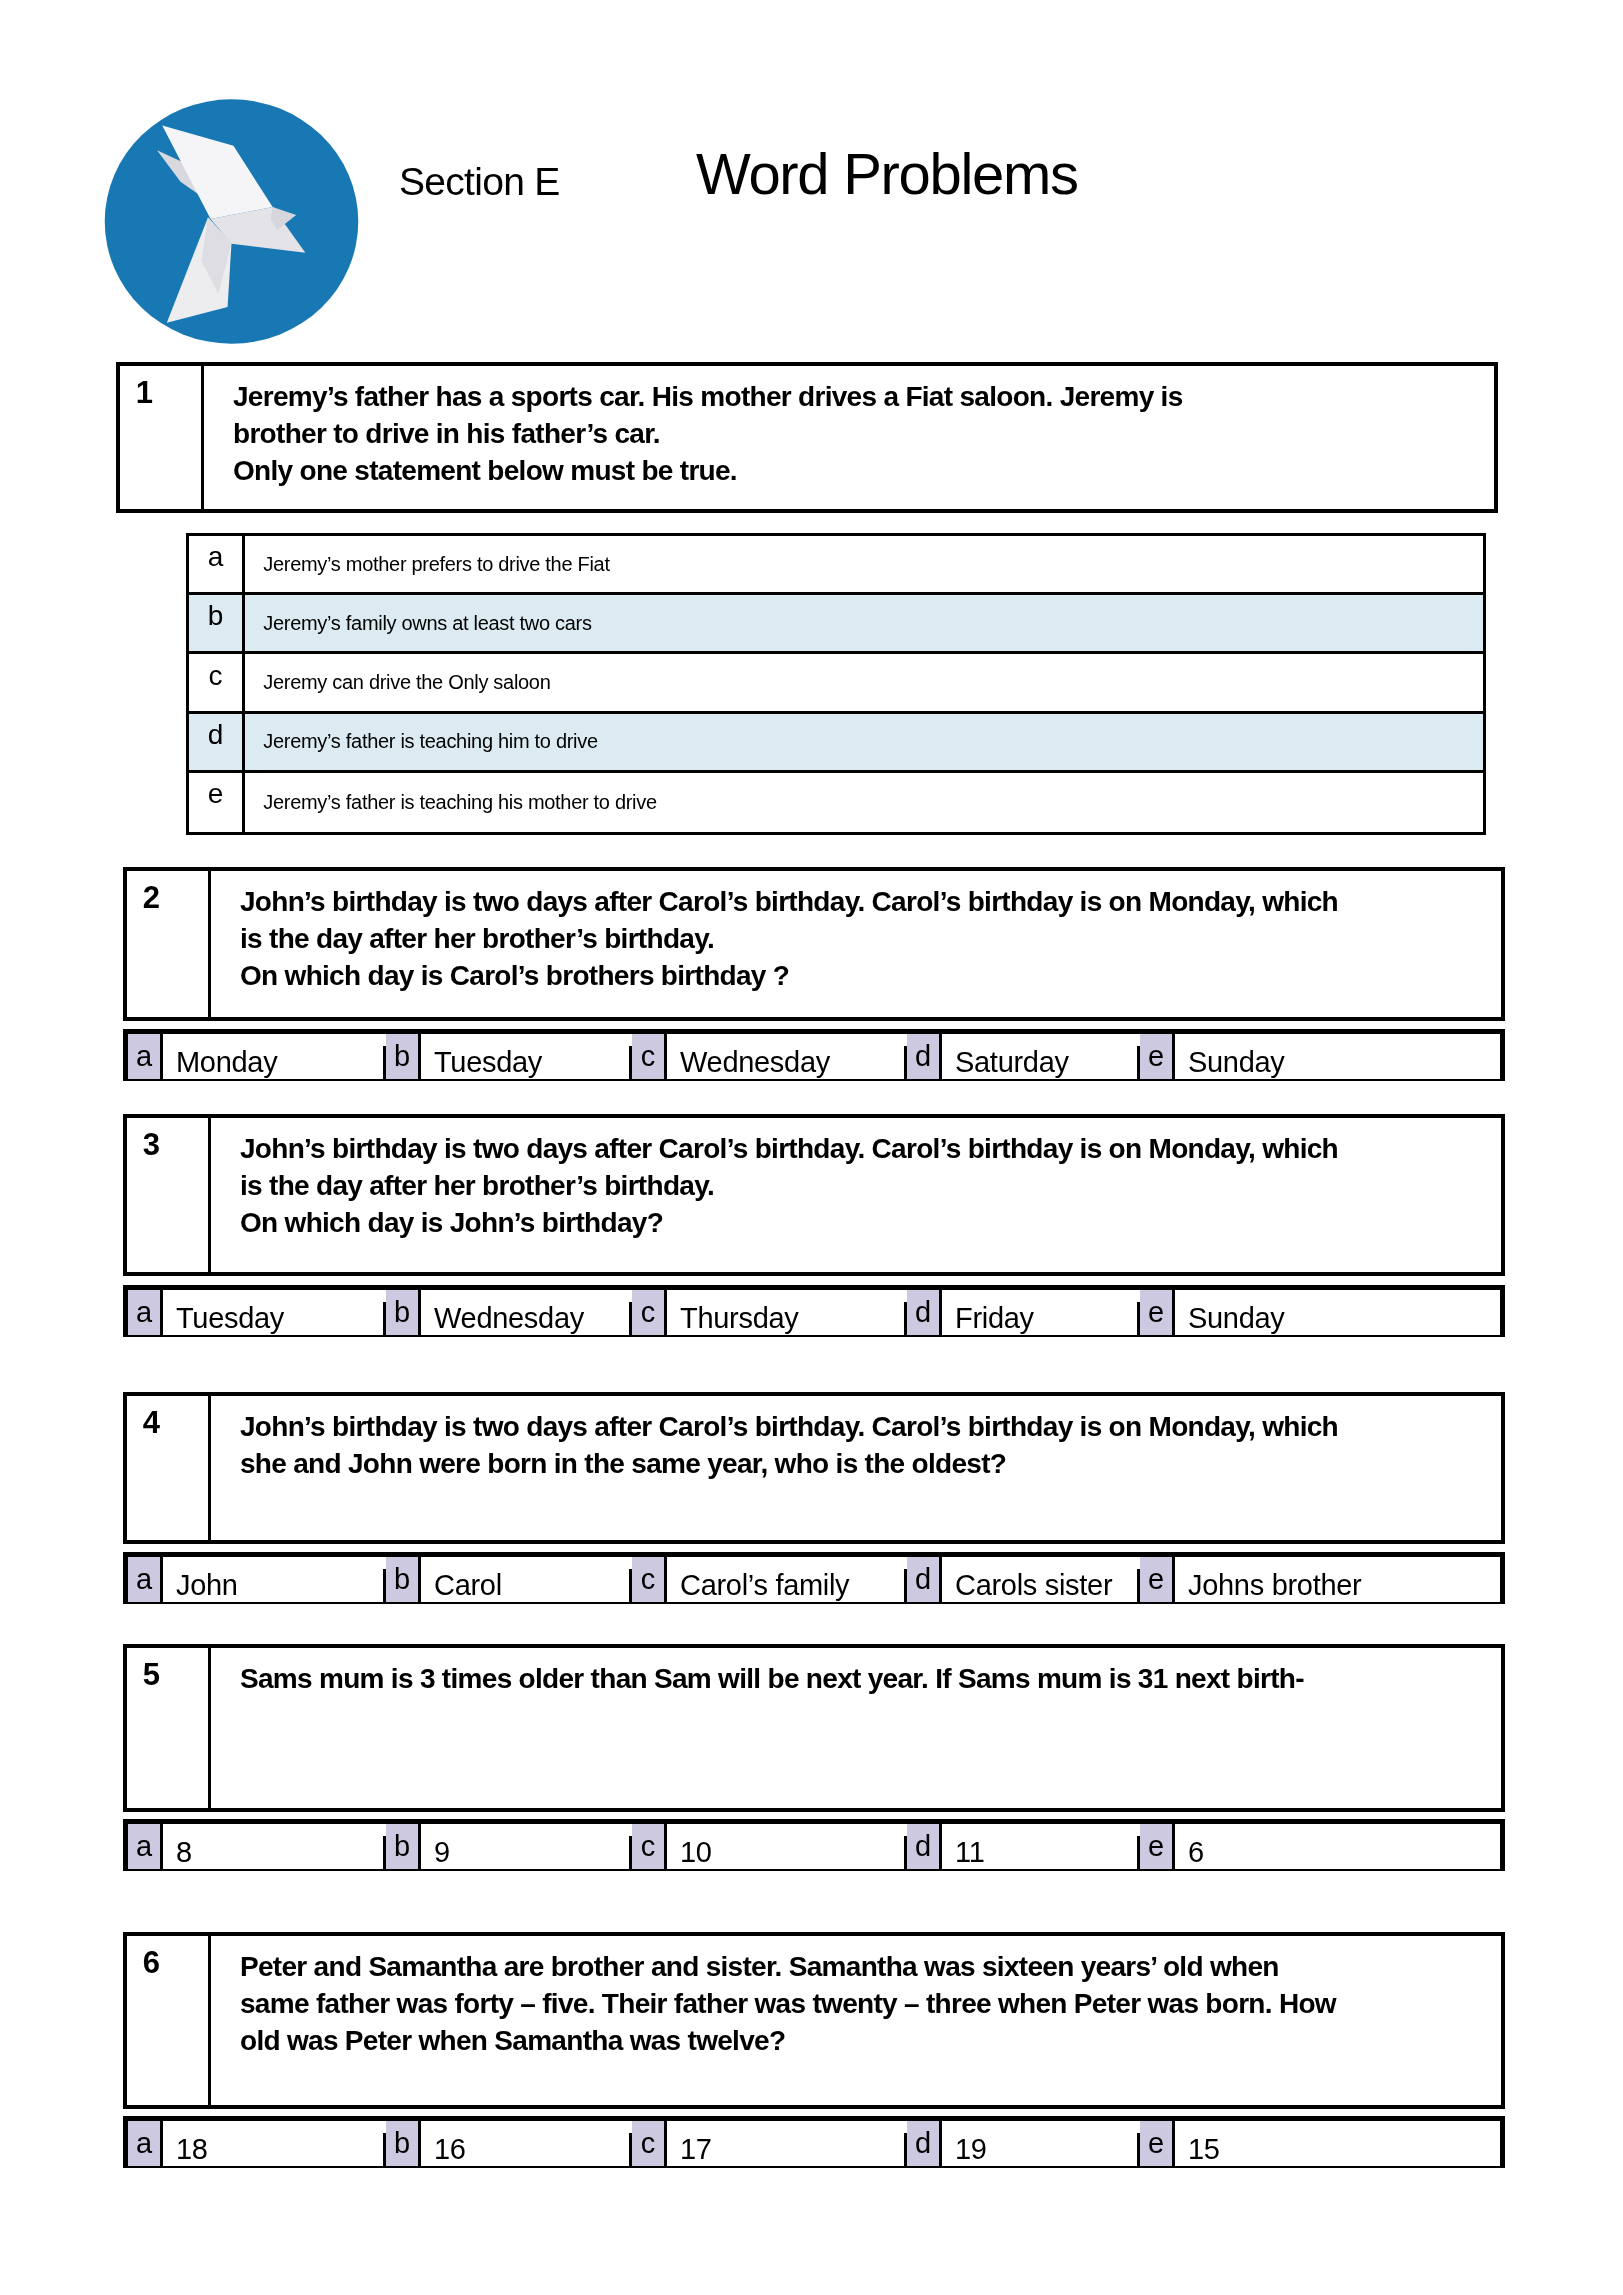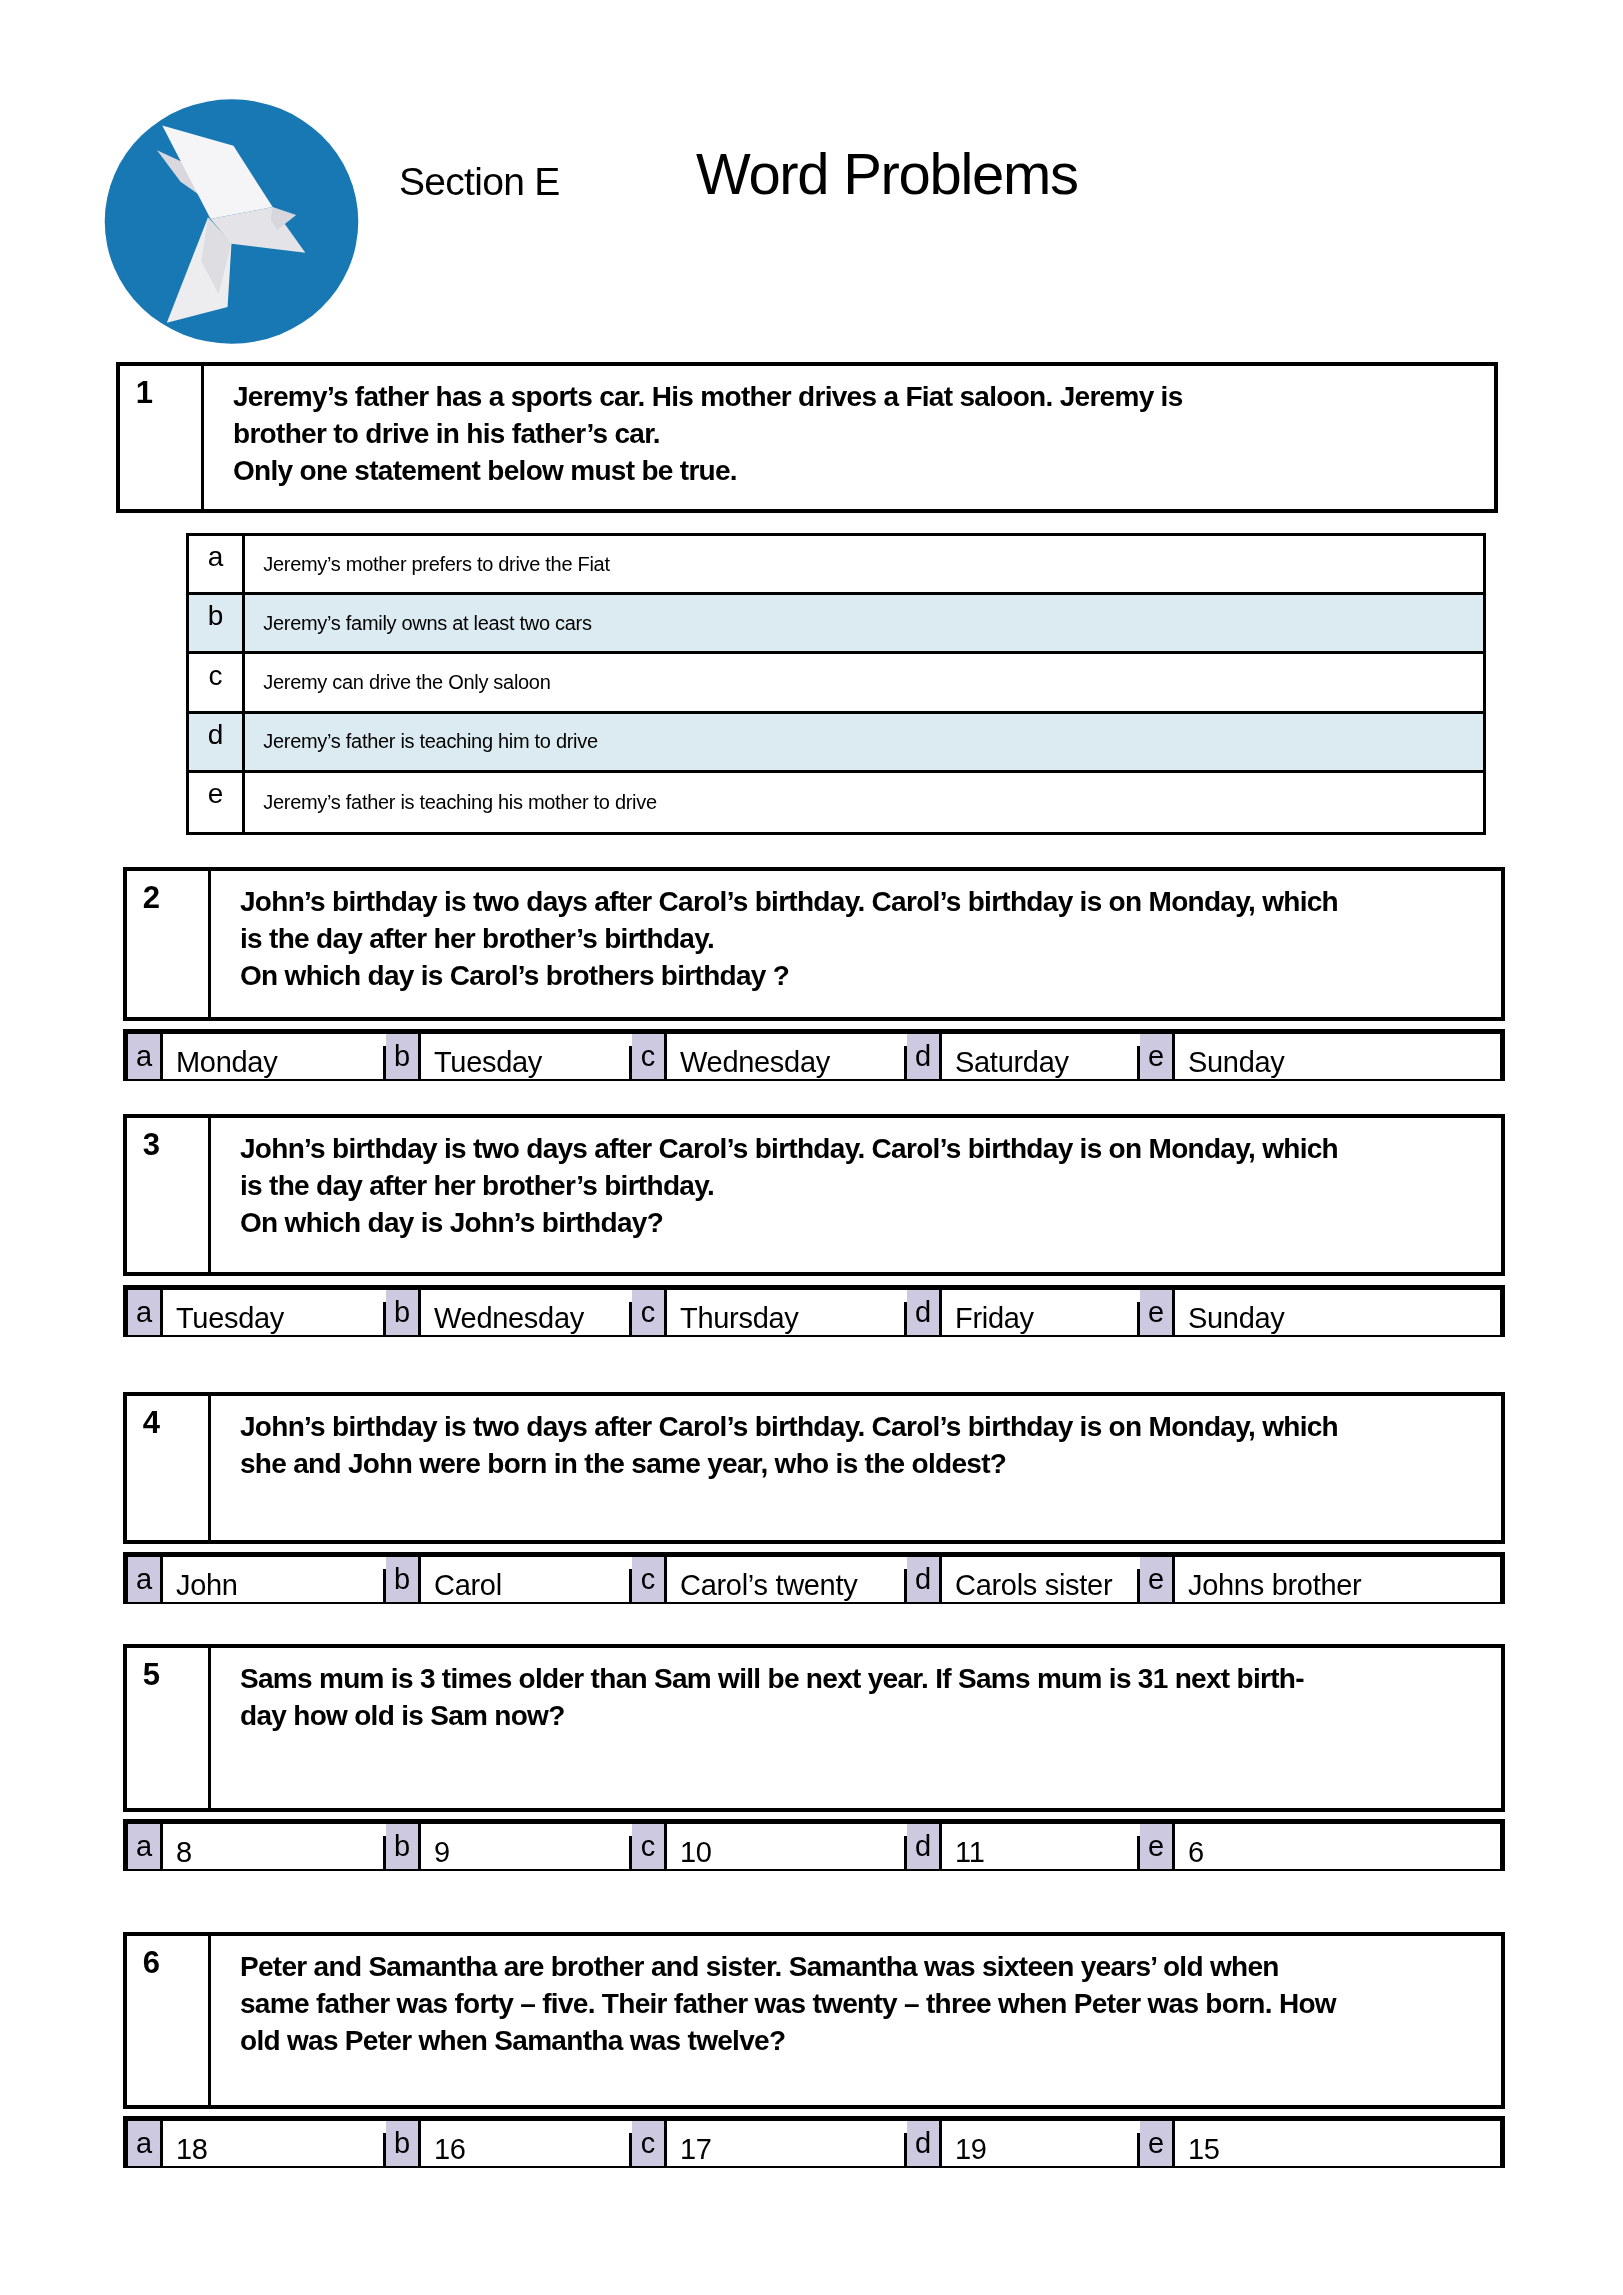--- a/index.html
+++ b/index.html
@@ -223,32 +223,31 @@
     <div class="qline">John’s birthday is two days after Carol’s birthday. Carol’s birthday is on Monday, which</div>
     <div class="qline">she and John were born in the same year, who is the oldest?</div>
   </div>
 </div>
 <div class="ans-row" id="q4-row">
   <div class="ans-letter">a</div>
   <div class="ans-text">John</div>
   <div class="ans-letter">b</div>
   <div class="ans-text">Carol</div>
   <div class="ans-letter">c</div>
-  <div class="ans-text">Carol’s twenty</div>
+  <div class="ans-text">Carol’s family</div>
   <div class="ans-letter">d</div>
   <div class="ans-text">Carols sister</div>
   <div class="ans-letter">e</div>
   <div class="ans-text">Johns brother</div>
 </div>
 
 <div class="qbox" id="q5-box">
   <div class="qnum">5</div>
   <div class="qtext">
     <div class="qline">Sams mum is 3 times older than Sam will be next year. If Sams mum is 31 next birth-</div>
-    <div class="qline">day how old is Sam now?</div>
   </div>
 </div>
 <div class="ans-row" id="q5-row">
   <div class="ans-letter">a</div>
   <div class="ans-text">8</div>
   <div class="ans-letter">b</div>
   <div class="ans-text">9</div>
   <div class="ans-letter">c</div>
   <div class="ans-text">10</div>
   <div class="ans-letter">d</div>

